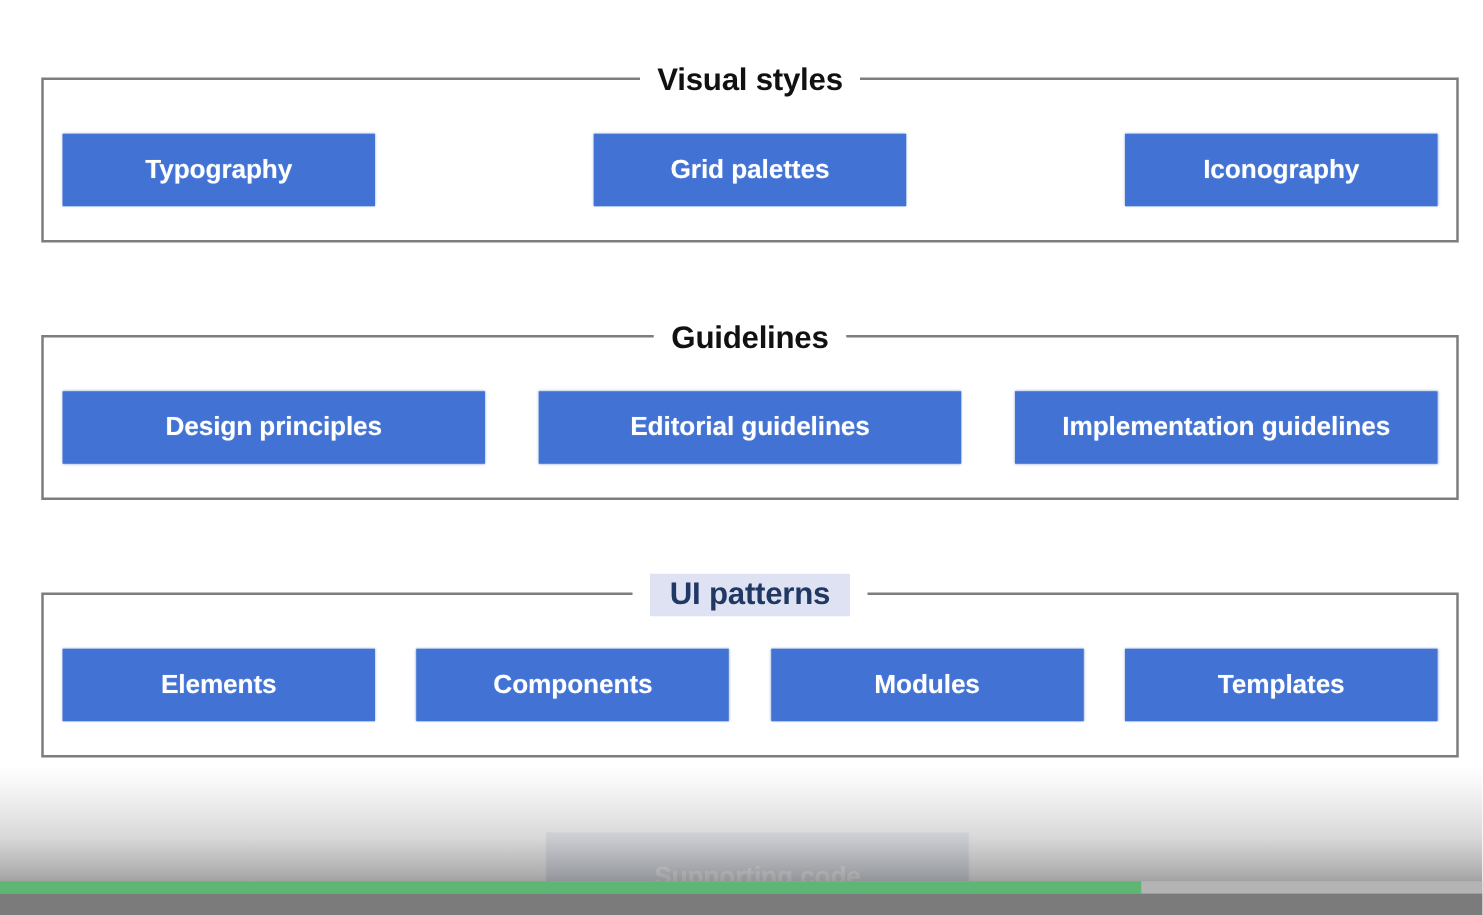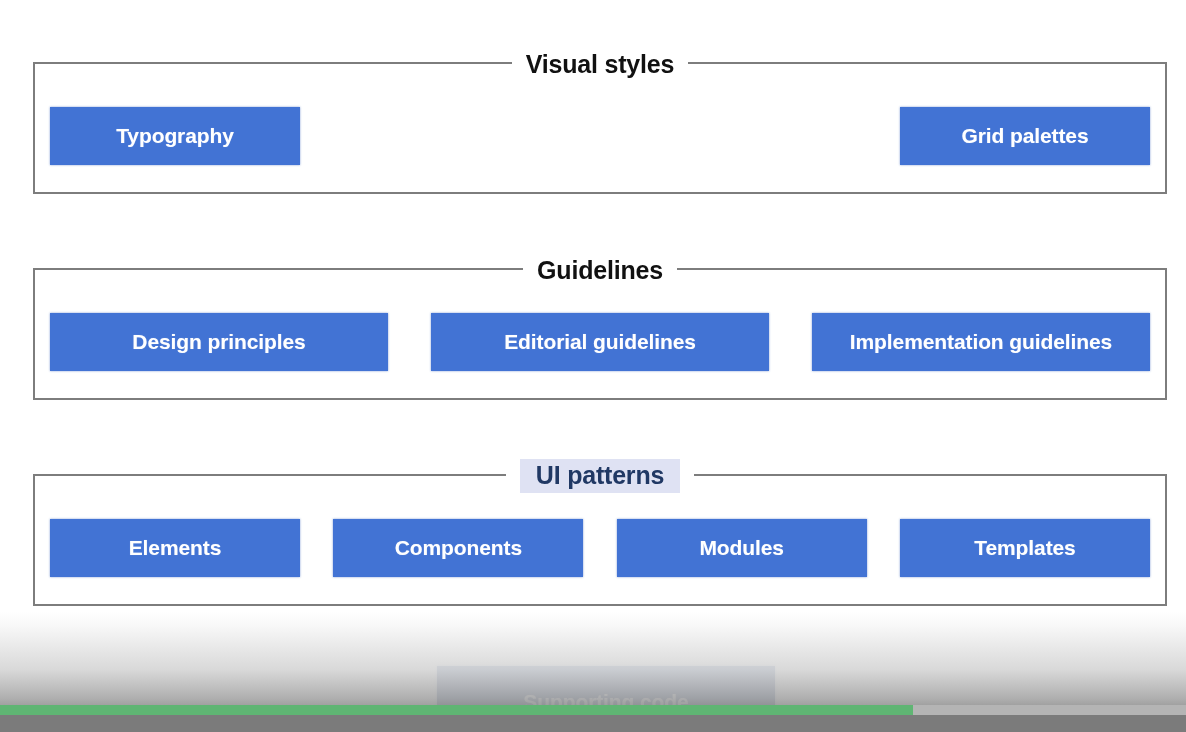--- a/index.html
+++ b/index.html
@@ -186,20 +186,23 @@
         <span class="section-title">Visual styles</span>
       </span>
     </div>
     <div class="items">
       <div class="item-box">
         <span class="item-label">Typography</span>
       </div>
       <div class="item-box">
         <span class="item-label">Grid palettes</span>
       </div>
+      <div class="item-box">
+        <span class="item-label">Iconography</span>
+      </div>
     </div>
   </div>
 
   <div class="section" id="section-ui-patterns">
     <div class="section-title-row">
       <span class="title-mask">
         <span class="section-title highlighted">UI patterns</span>
       </span>
     </div>
     <div class="items">

